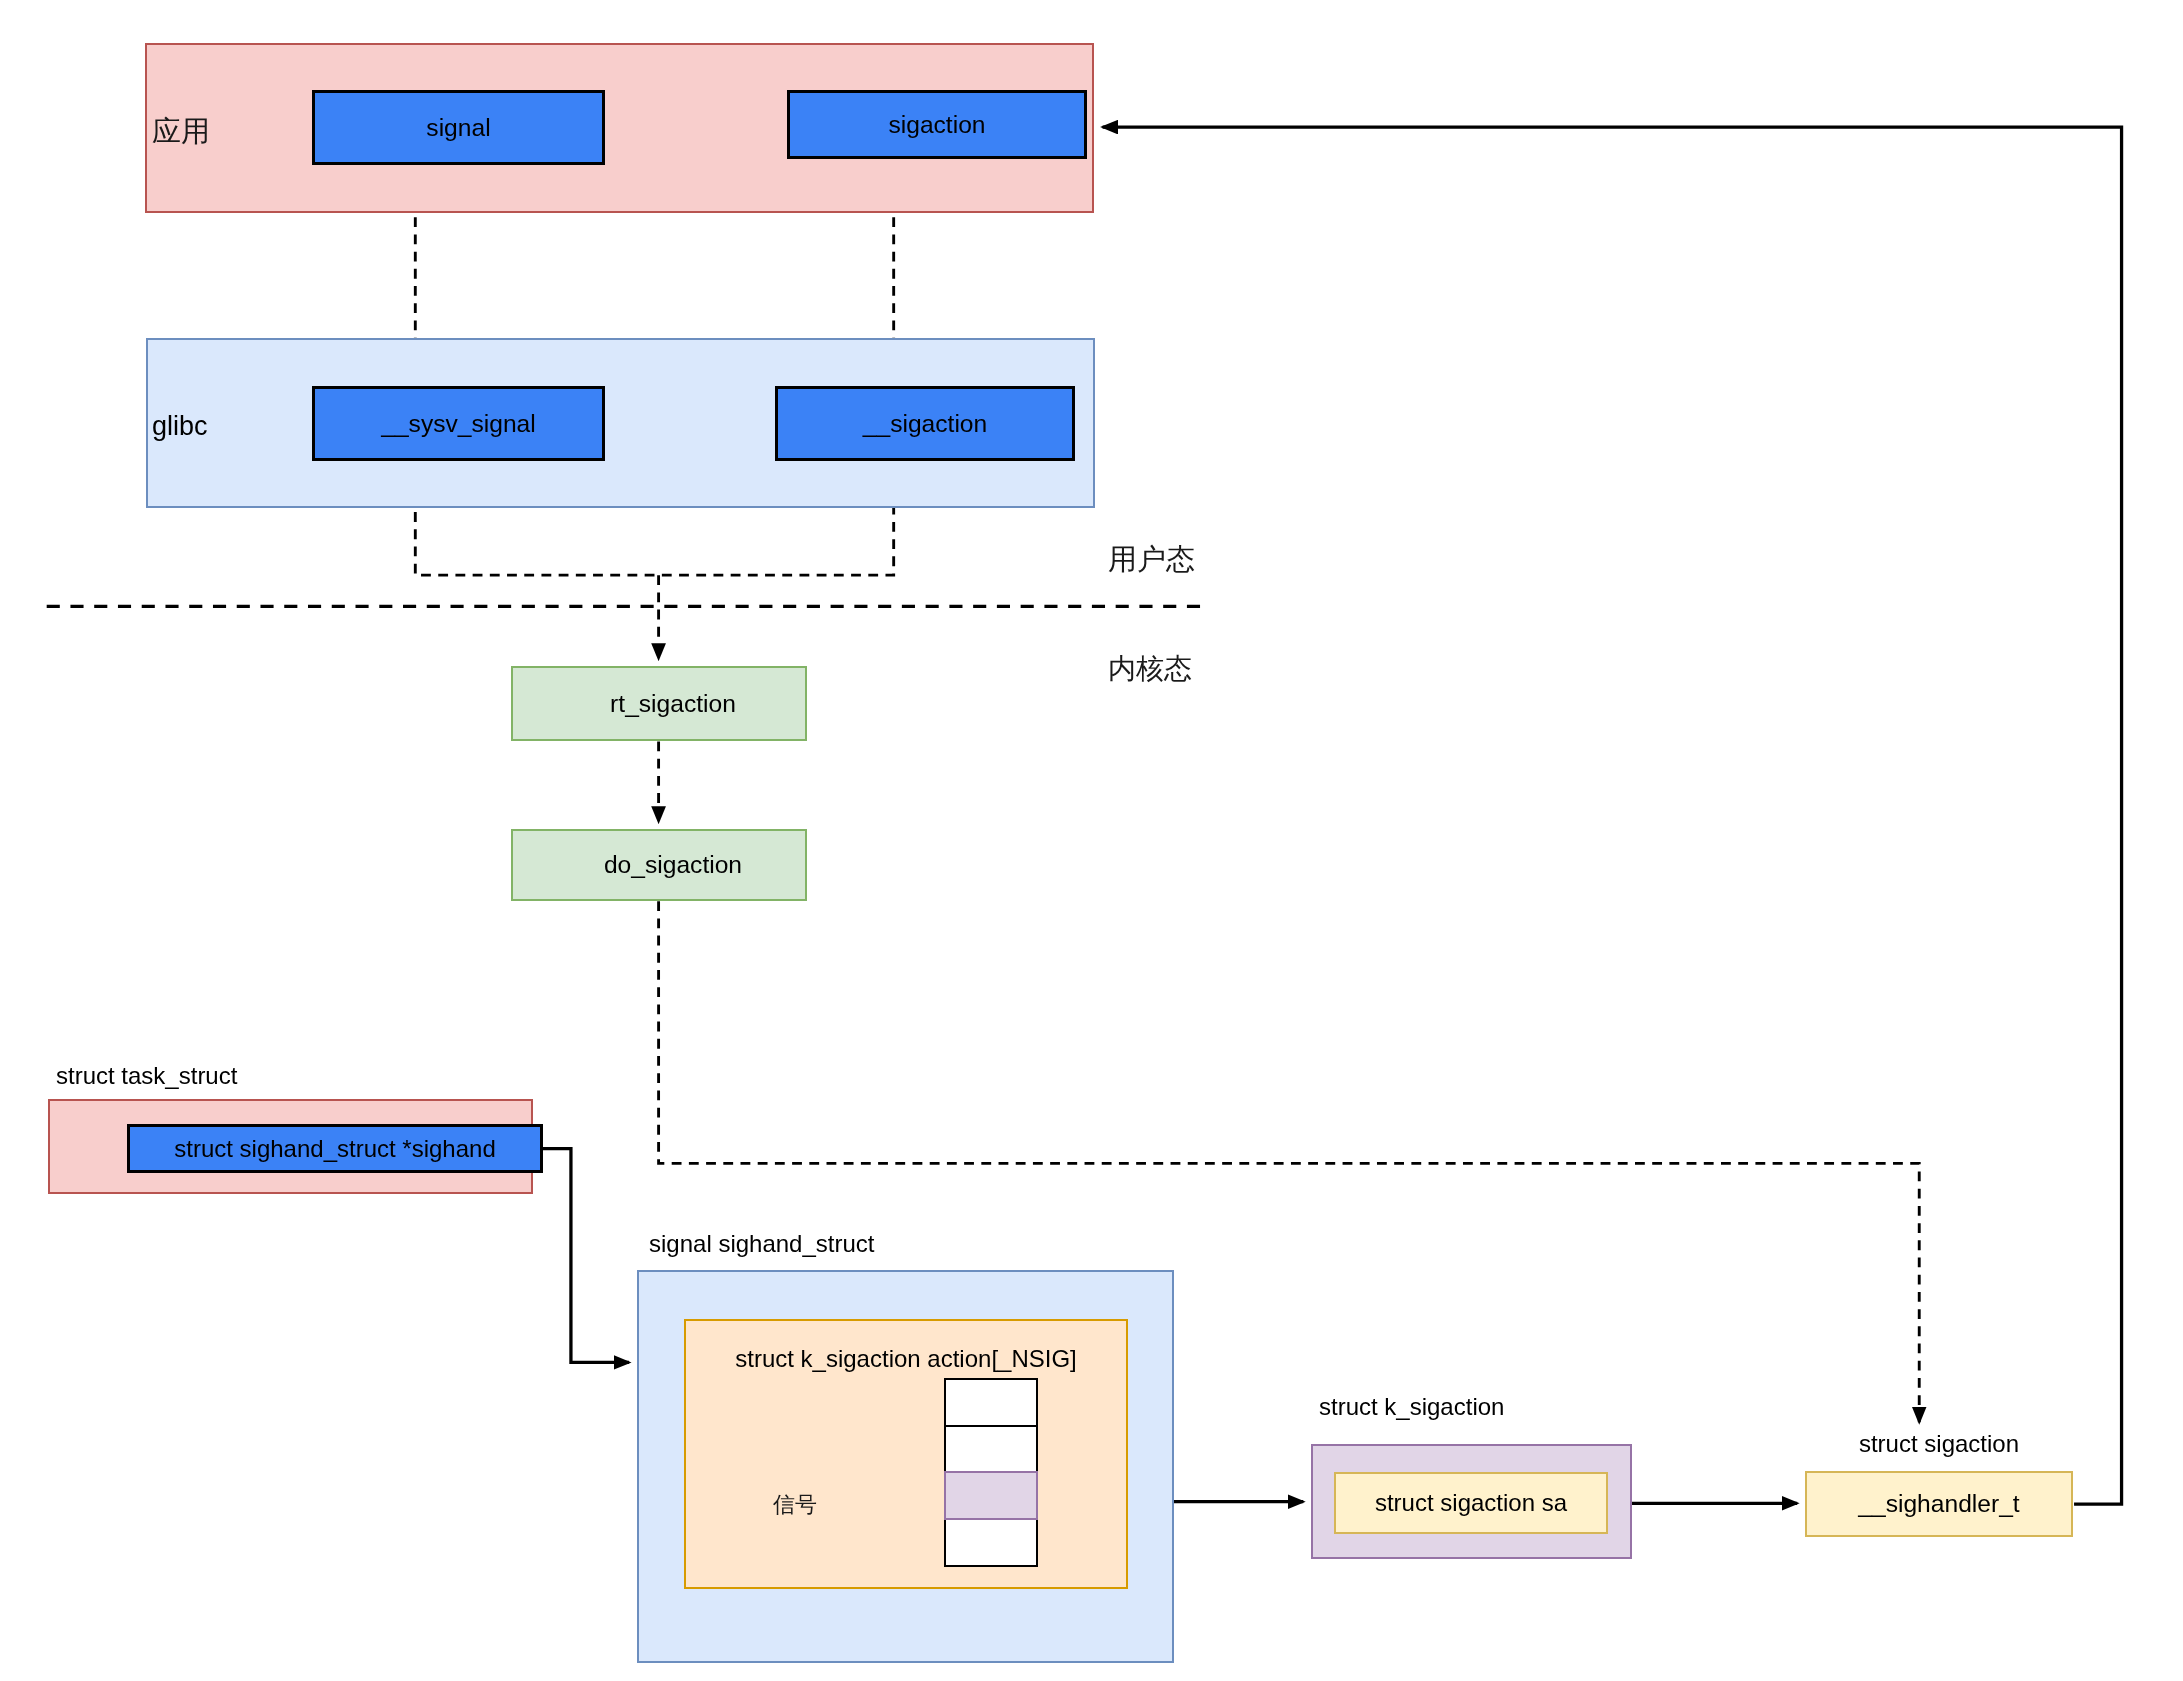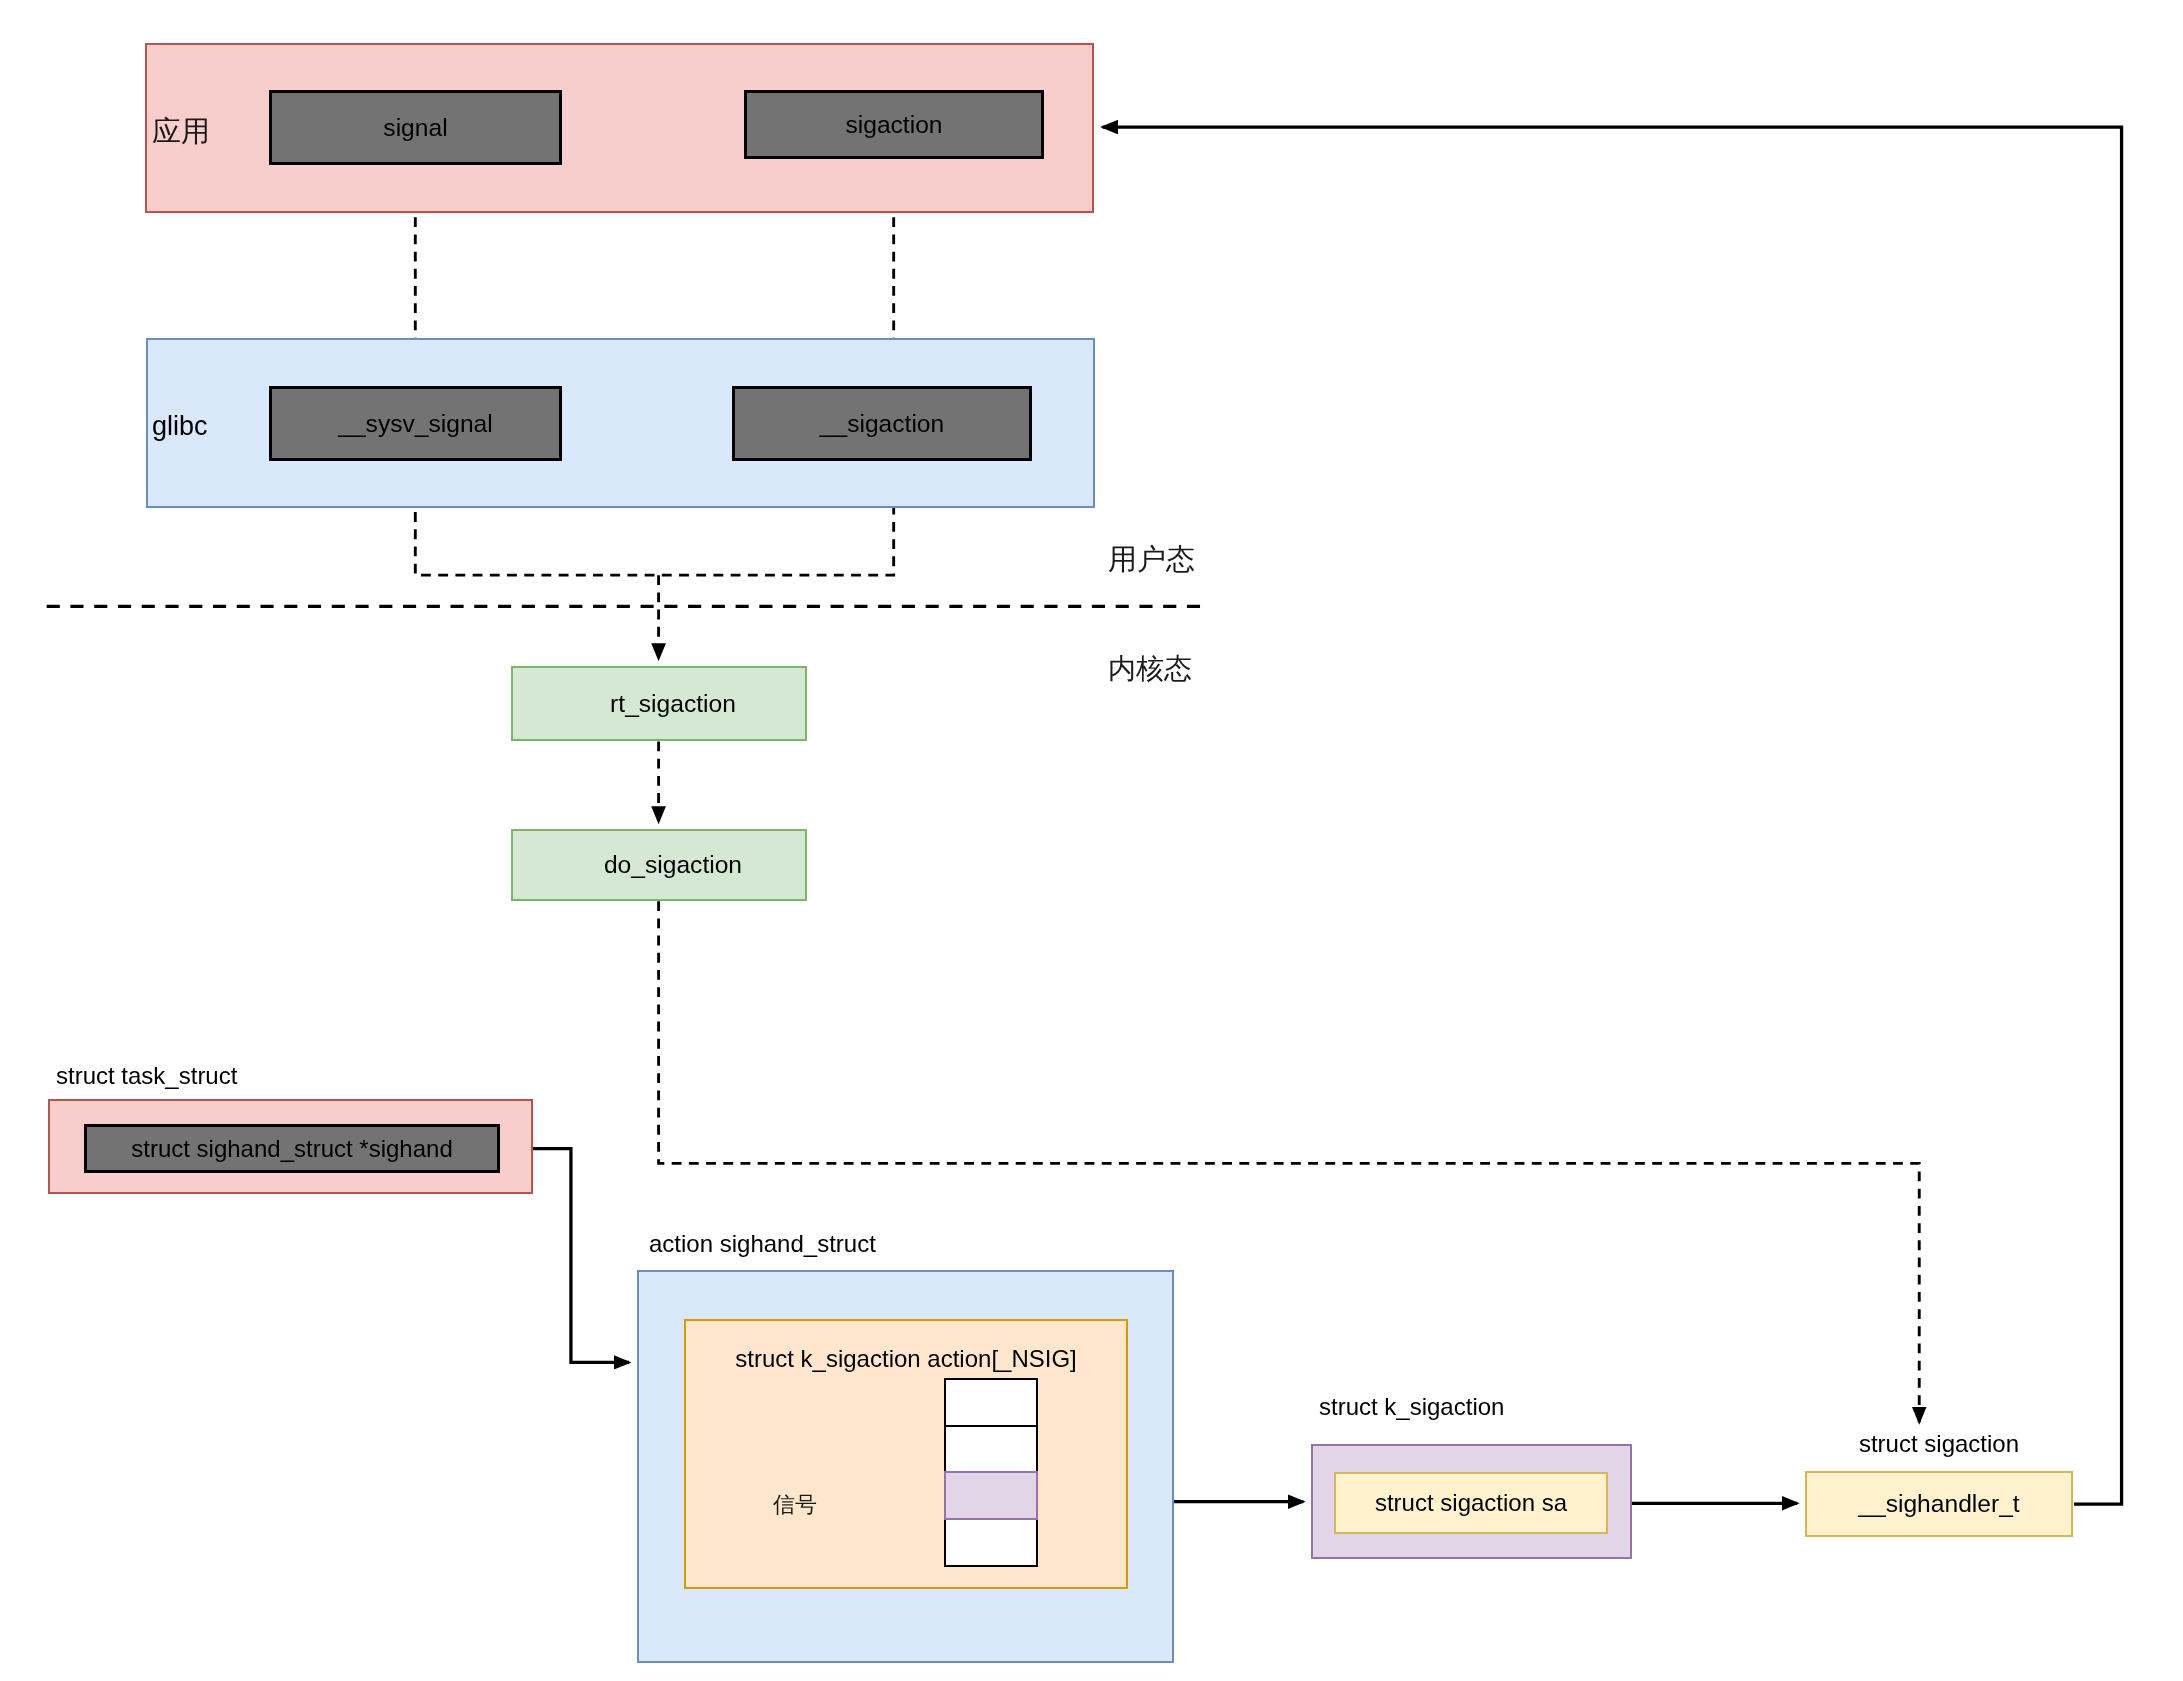--- a/index.html
+++ b/index.html
@@ -1,21 +1,21 @@
 <!DOCTYPE html>
 <html style="font-size:13px"><head>
 <meta charset="utf-8">
 <style>
   html,body{margin:0;padding:0;background:#ffffff;}
   #canvas{position:relative;width:2183px;height:1682px;background:#ffffff;
           font-family:"Liberation Sans",sans-serif;overflow:hidden;}
   #wires{position:absolute;left:0;top:0;width:2183px;height:1682px;}
   .abs{position:absolute;box-sizing:border-box;}
   .node{display:flex;align-items:center;justify-content:center;text-align:center;}
-  .whitebox{background:#737373;border:3.3px solid #000000;font-size:24.6px;color:#000;}
+  .whitebox{background:#3b82f6;border:3.3px solid #000000;font-size:24.6px;color:#000;margin-left:43px;}
   .layerlabel{font-size:27px;color:#000;display:flex;align-items:center;}
   .cjk{font-family:"DejaVu Serif","Liberation Serif",serif;color:#1a1a1a;}
   .freelabel{font-size:24px;color:#000;white-space:nowrap;}
   
   .app-box{left:145px;top:43px;width:949px;height:170px;background:#f8cecc;border:2.5px solid #b85450;}
   .glibc-box{left:146px;top:338px;width:949px;height:170px;background:#dae8fc;border:2.5px solid #6c8ebf;}
   .n-signal{left:269px;top:90px;width:293px;height:75px;}
   .n-sigaction{left:744px;top:90px;width:300px;height:69px;}
   .n-sysv{left:269px;top:386px;width:293px;height:75px;}
   .n-gsigaction{left:732px;top:386px;width:300px;height:75px;text-align:center;}
@@ -92,21 +92,21 @@
   <div class="abs layerlabel cjk lbl-user">用户态</div>
   <div class="abs layerlabel cjk lbl-kernel">内核态</div>
 
   <div class="abs node green n-rt">rt_sigaction</div>
   <div class="abs node green n-do">do_sigaction</div>
 
   <div class="abs freelabel lbl-task">struct task_struct</div>
   <div class="abs task-box"></div>
   <div class="abs node whitebox task-field">struct sighand_struct *sighand</div>
 
-  <div class="abs freelabel lbl-sighand">action sighand_struct</div>
+  <div class="abs freelabel lbl-sighand">signal sighand_struct</div>
   <div class="abs sighand-box"></div>
   <div class="abs action-box"></div>
   <div class="abs freelabel lbl-action">struct k_sigaction action[_NSIG]</div>
   <div class="abs cellstack">
     <div class="cell"></div>
     <div class="cell"></div>
     <div class="cell hl"></div>
     <div class="cell"></div>
   </div>
   <div class="abs layerlabel cjk lbl-xin">信号</div>

